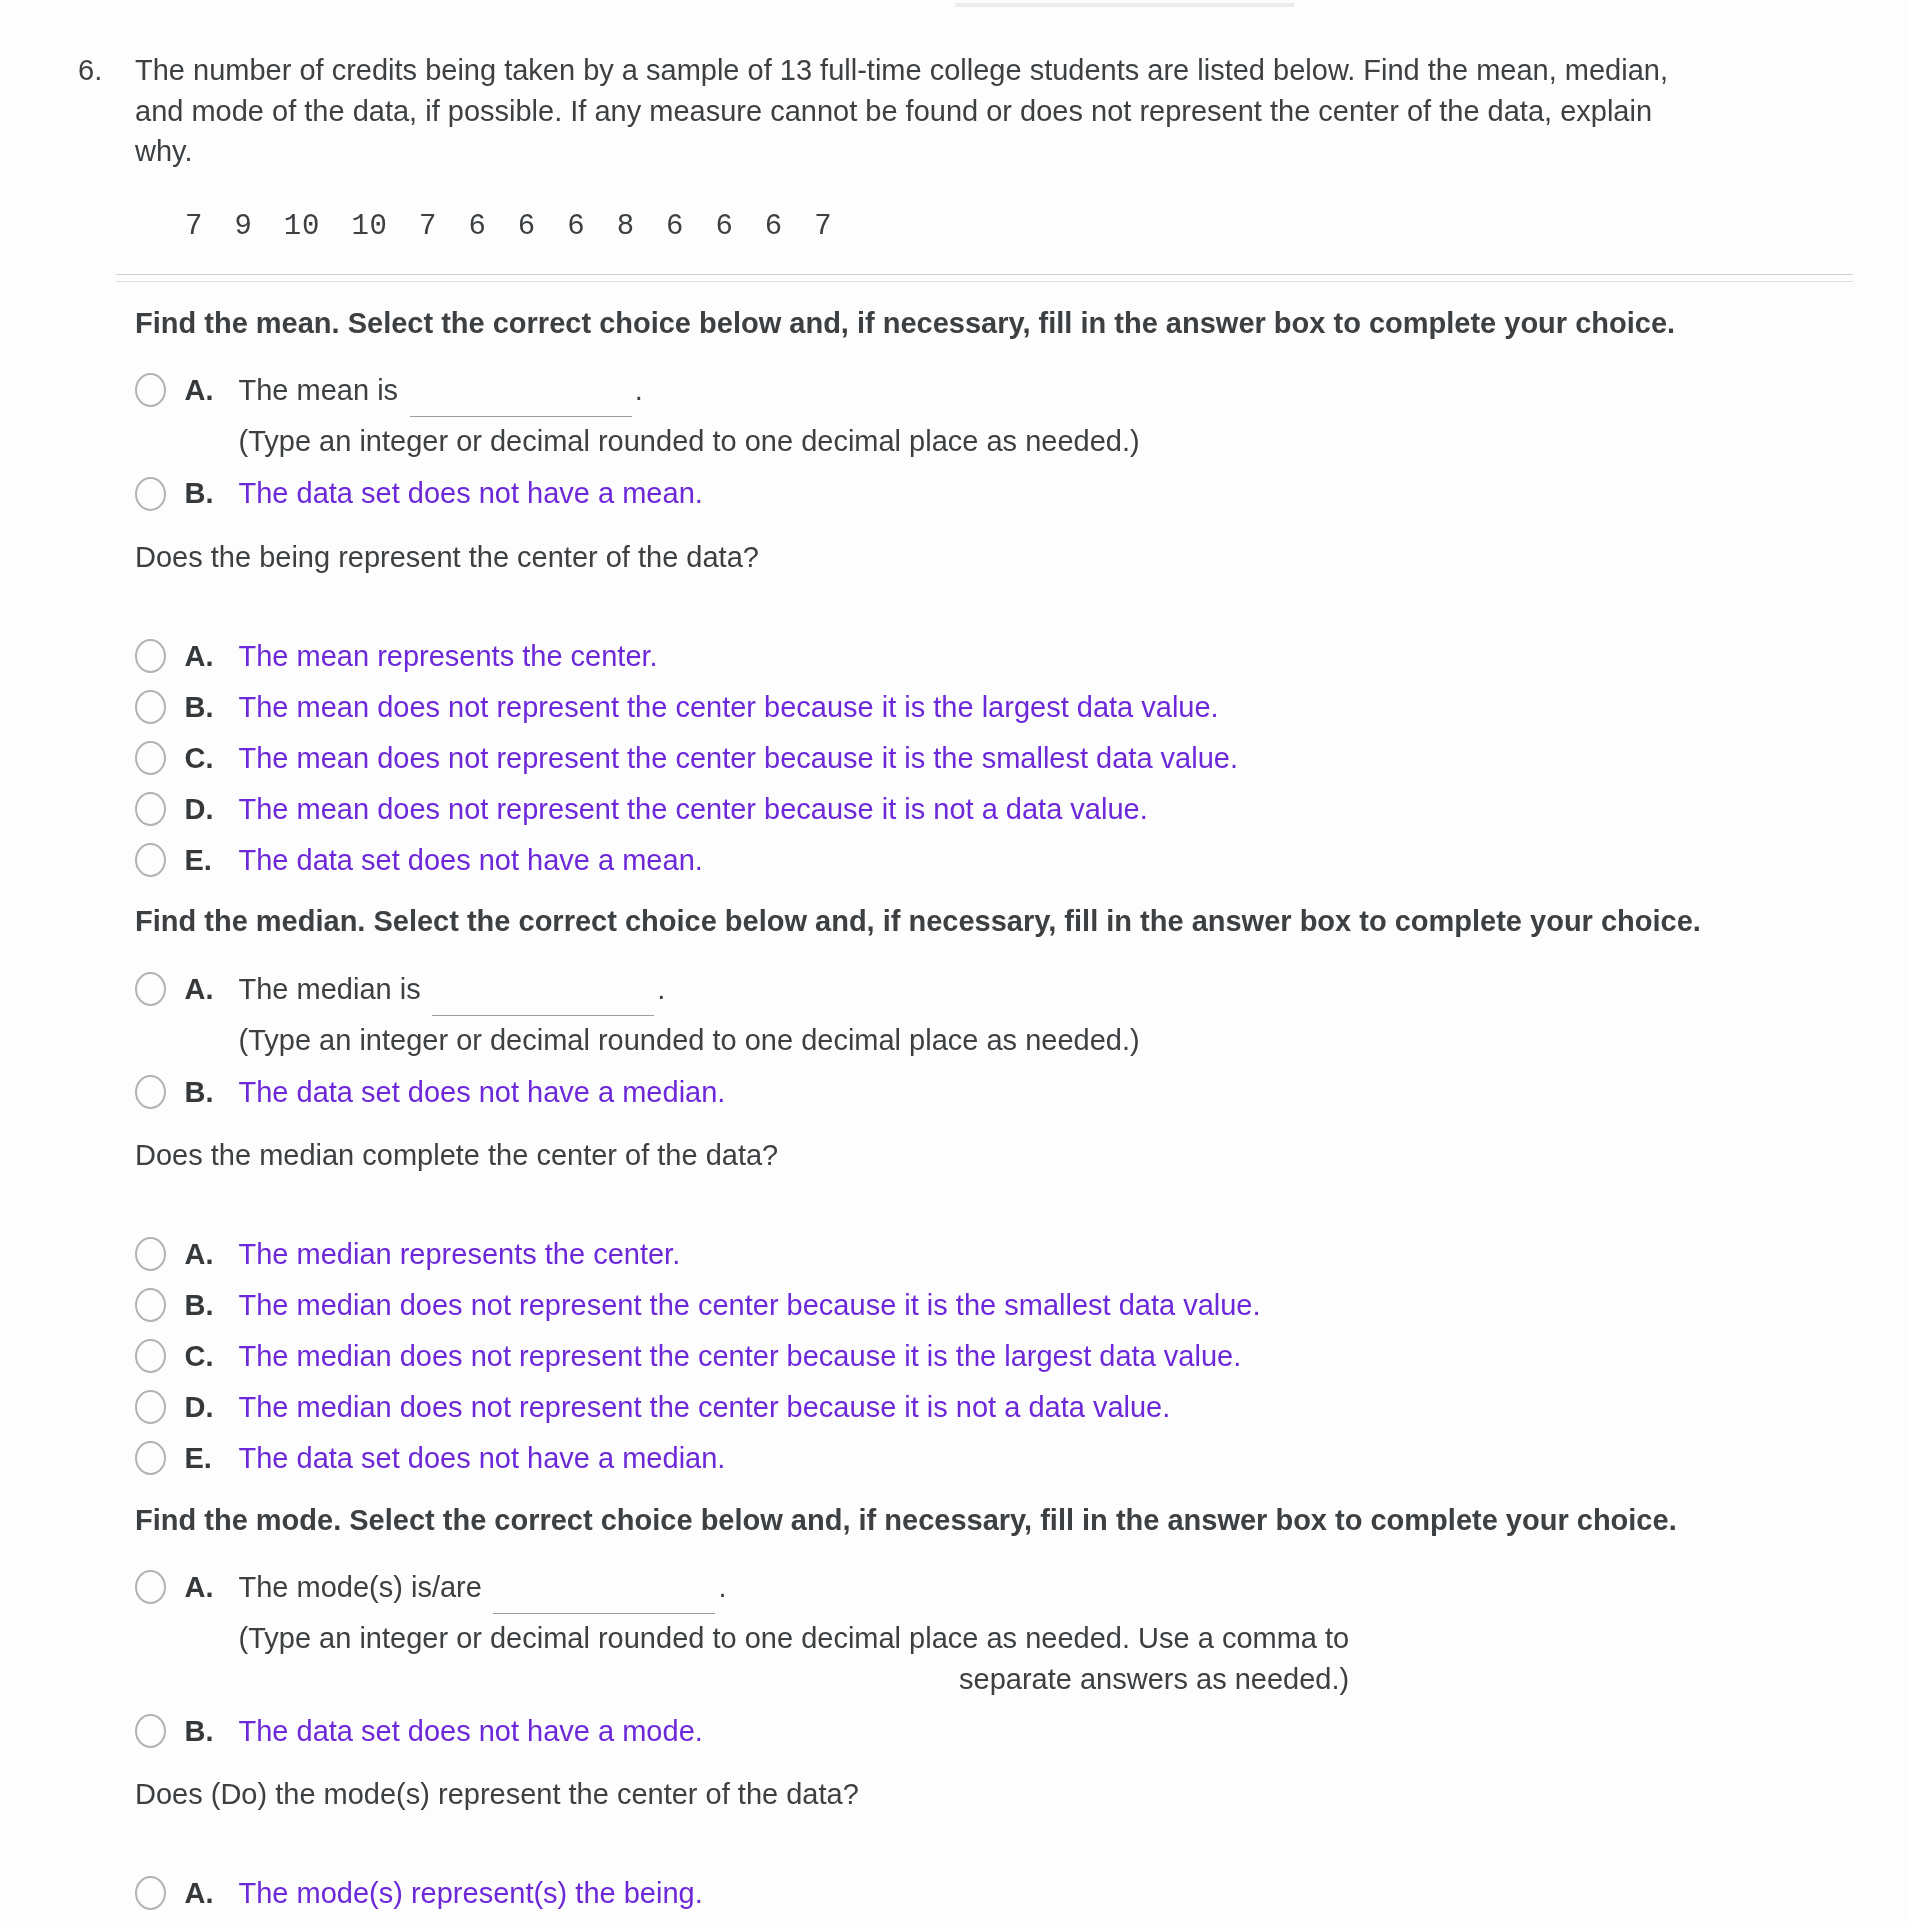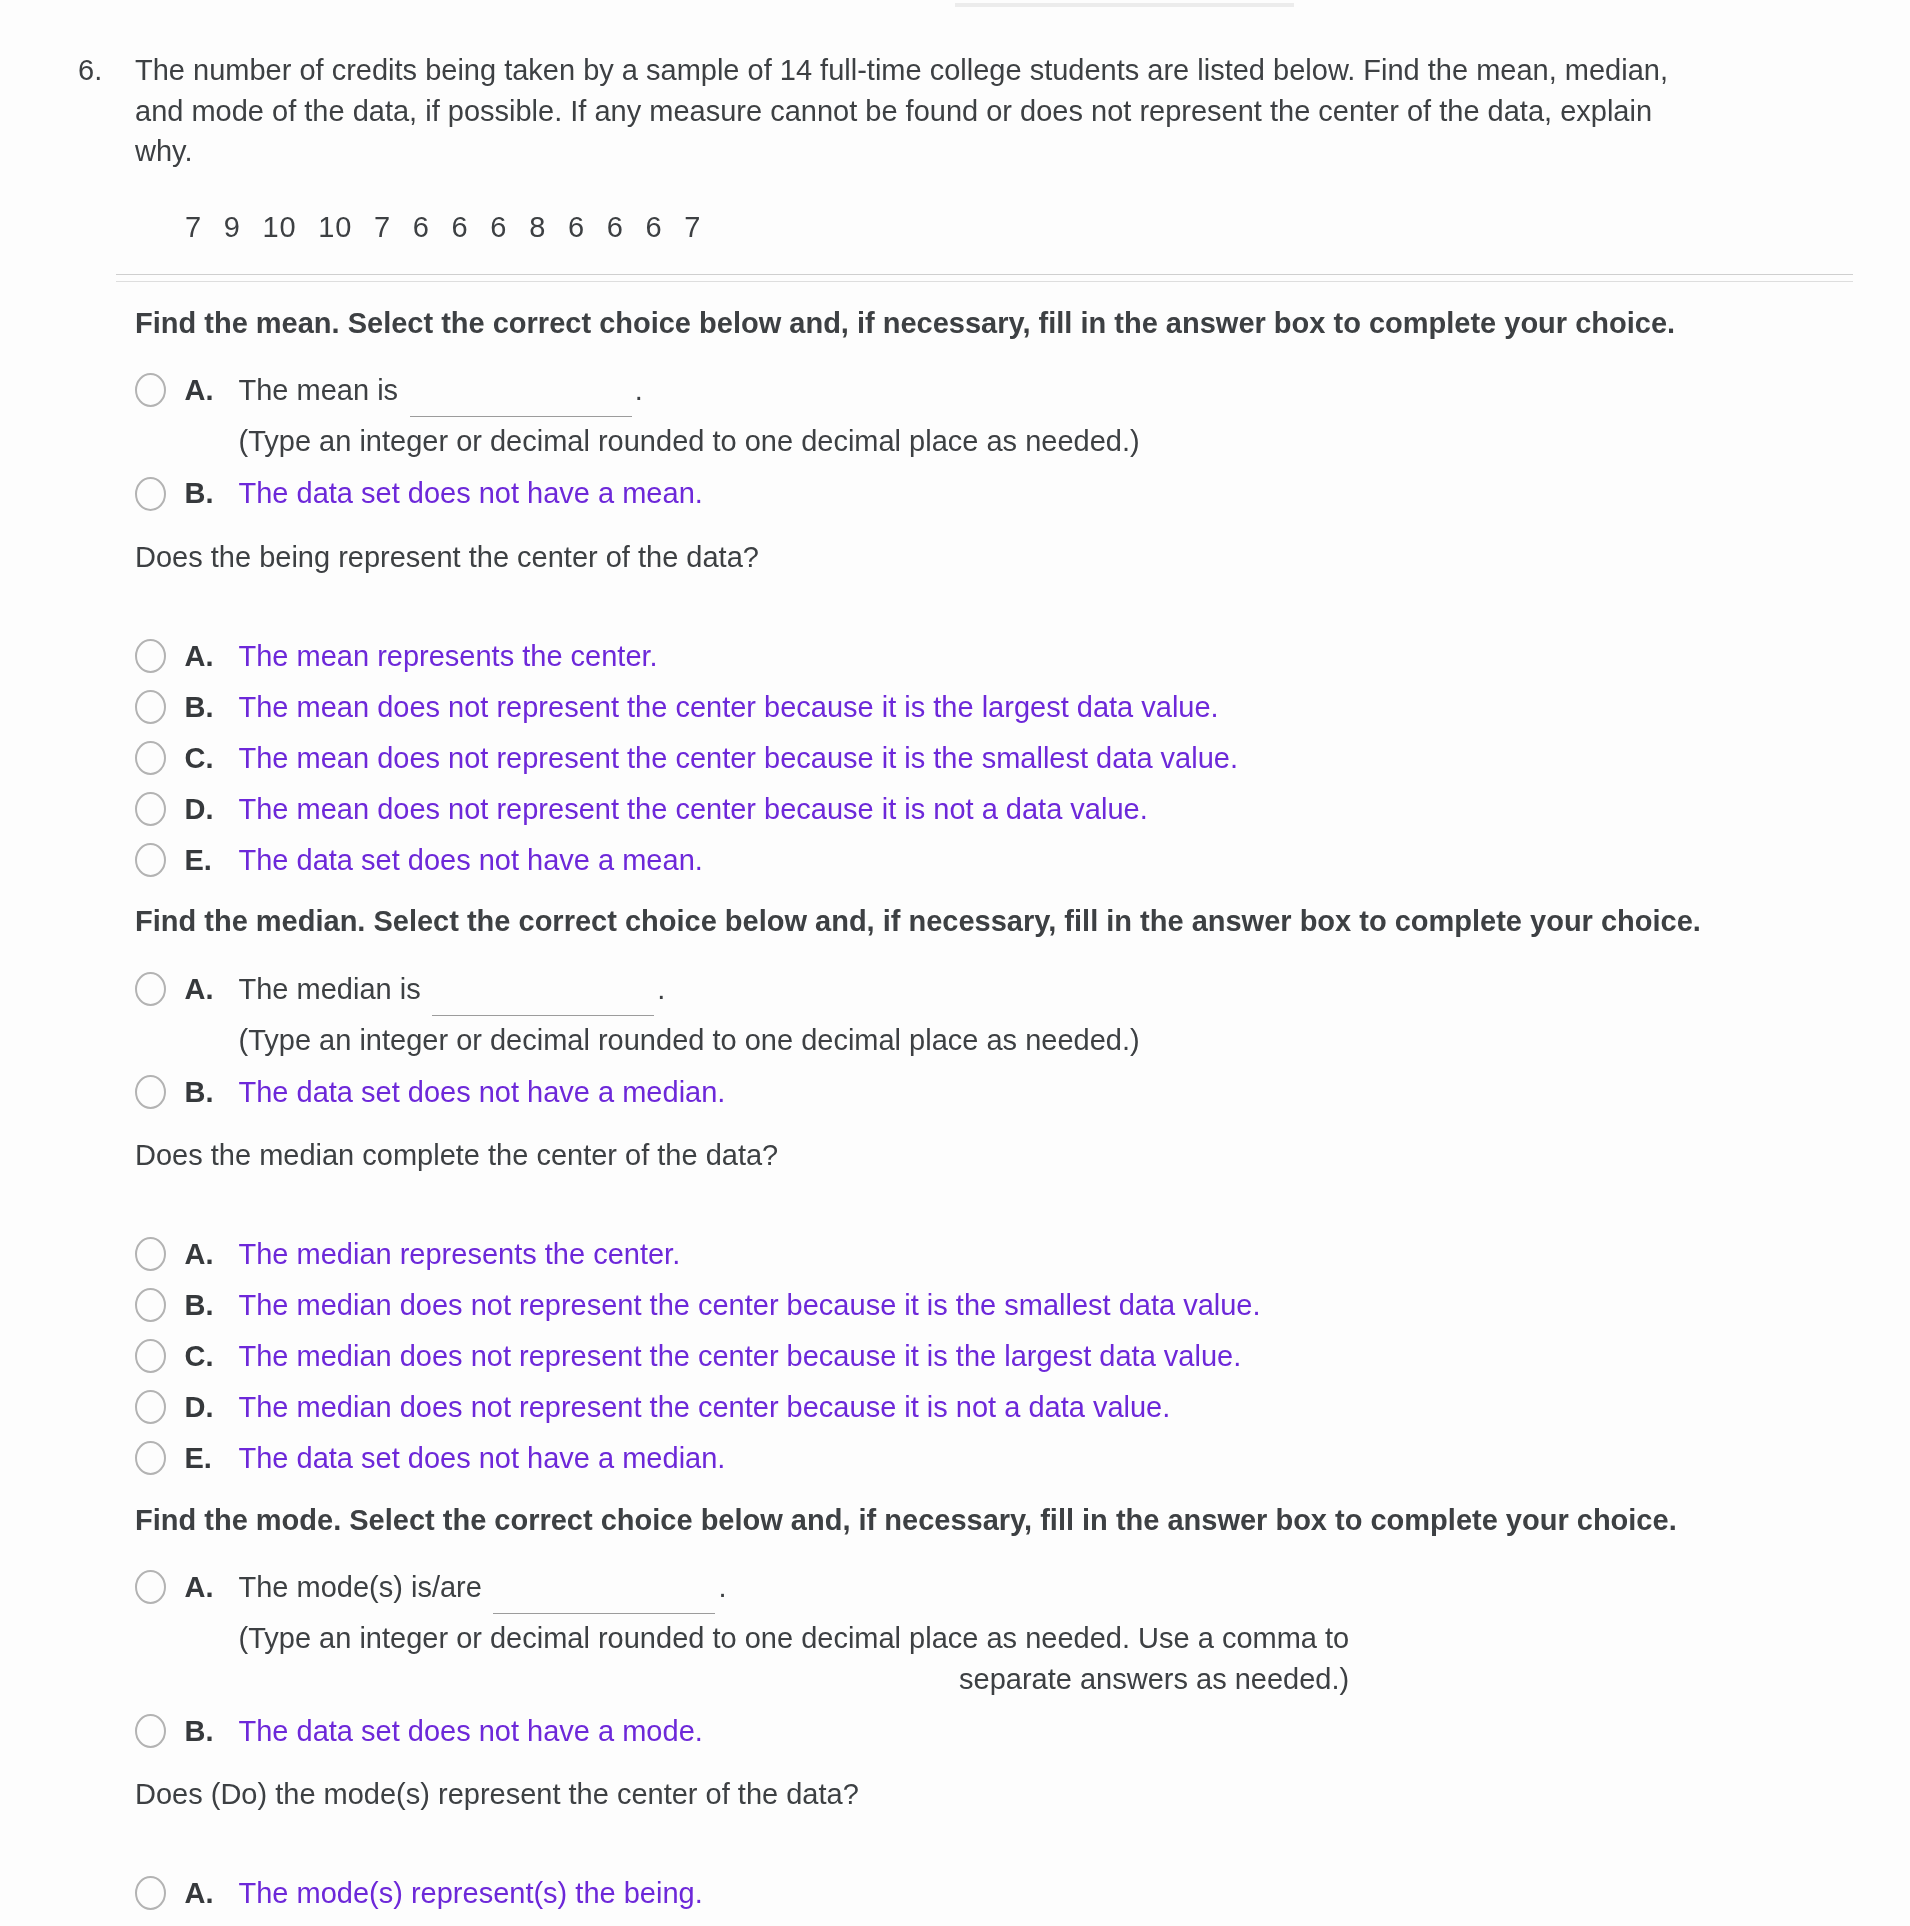--- a/index.html
+++ b/index.html
@@ -17,21 +17,21 @@
     color: #3d4043;
     position: relative;
   }
   .page { padding: 50px 0 0 135px; position: relative; }
 
   
   .question { display: flex; }
   .qnum { flex: none; width: 57px; margin-left: -57px; }
   .question-text { max-width: 1641px; white-space: pre-line; }
 
-  .data-row { margin: 35px 0 0 50px; word-spacing: 13px; letter-spacing: 0.8px; }
+  .data-row { margin: 35px 0 0 50px; word-spacing: 13px; letter-spacing: 0.8px; font-family: Liberation Mono, monospace; }
 
   .divider1 {
     margin-top: 27px;
     margin-left: -19px;
     width: 1737px;
     height: 5.4px;
     border-top: 1.5px solid #cfcfcf;
     border-bottom: 1.2px solid #dedede;
   }
 
@@ -83,21 +83,21 @@
 </style>
 </head>
 <body>
 
 <div class="artifact-top"></div>
 
 <div class="page">
 
   <div class="question">
     <div class="qnum">6.</div>
-    <div class="question-text">The number of credits being taken by a sample of 14 full-time college students are listed below. Find the mean, median,
+    <div class="question-text">The number of credits being taken by a sample of 13 full-time college students are listed below. Find the mean, median,
 and mode of the data, if possible. If any measure cannot be found or does not represent the center of the data, explain
 why.</div>
   </div>
 
   <div class="data-row">7 9 10 10 7 6 6 6 8 6 6 6 7</div>
 
   <div class="divider1"></div>
 
   <div>
     <div class="find-prompt">Find the mean. Select the correct choice below and, if necessary, fill in the answer box to complete your choice.</div>

